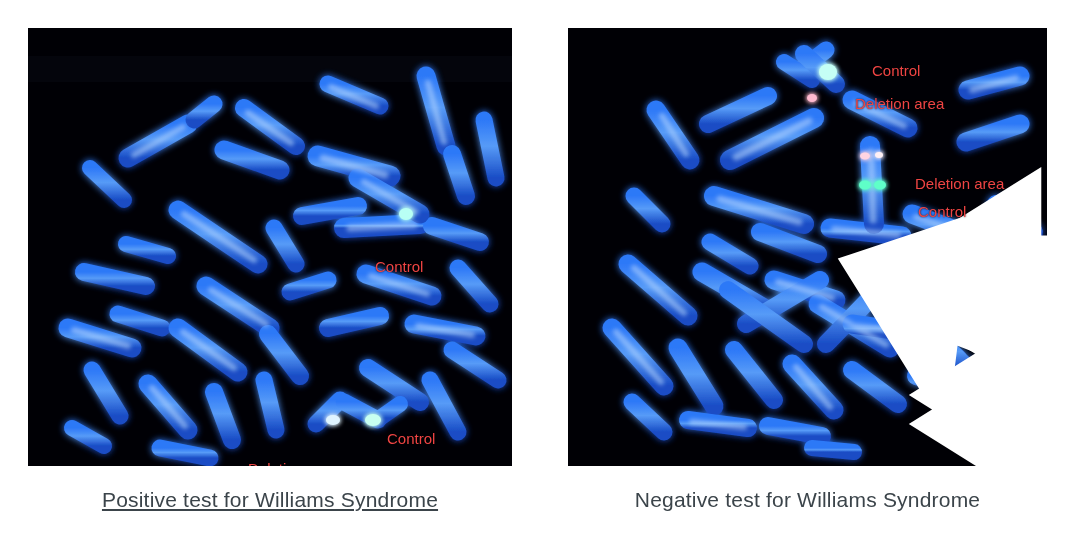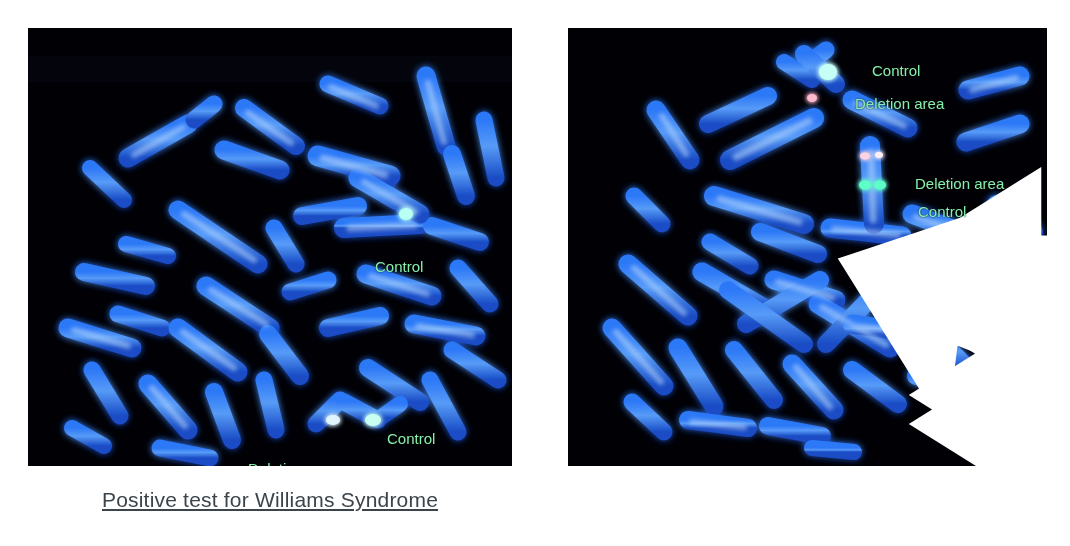--- a/index.html
+++ b/index.html
@@ -26,21 +26,21 @@
     white-space: nowrap;
     font-family: "Liberation Sans", sans-serif;
   }
   .caption-left  { left: 28px;  width: 484px; text-align: center; text-decoration: underline; }
   .caption-right { left: 568px; width: 479px; text-align: center; }
 
   
   .anno-layer { position: absolute; inset: 0; pointer-events: none; }
   .anno-label {
     position: absolute;
-    color: #86efac;
+    color: #ef4444;
     font-size: 15px;
     font-family: "Liberation Sans", sans-serif;
     white-space: nowrap;
     text-shadow: 0 0 2px rgba(0,0,0,.9);
   }
   .arrow { position: absolute; }
 </style>
 </head>
 <body>
 
@@ -295,14 +295,15 @@
       <div class="anno-label" style="left:347px; top:147px;">Deletion area</div>
 
       <svg class="arrow" style="left:318px; top:177px;" width="42" height="22" viewBox="0 0 42 22">
         <polygon points="2,11 18,1 18,7 40,7 40,15 18,15 18,21" fill="#ffffff"></polygon>
       </svg>
       <div class="anno-label" style="left:350px; top:175px;">Control</div>
     </div>
   </div>
 
   <div class="caption caption-left">Positive test for Williams Syndrome</div>
+  <div class="caption caption-right">Negative test for Williams Syndrome</div>
 
 </div>
 
 </body></html>

